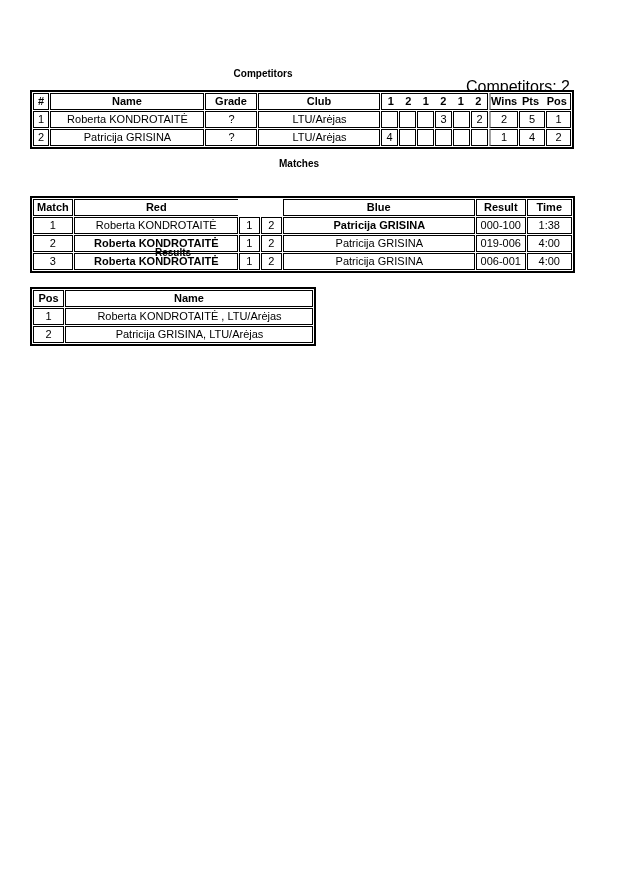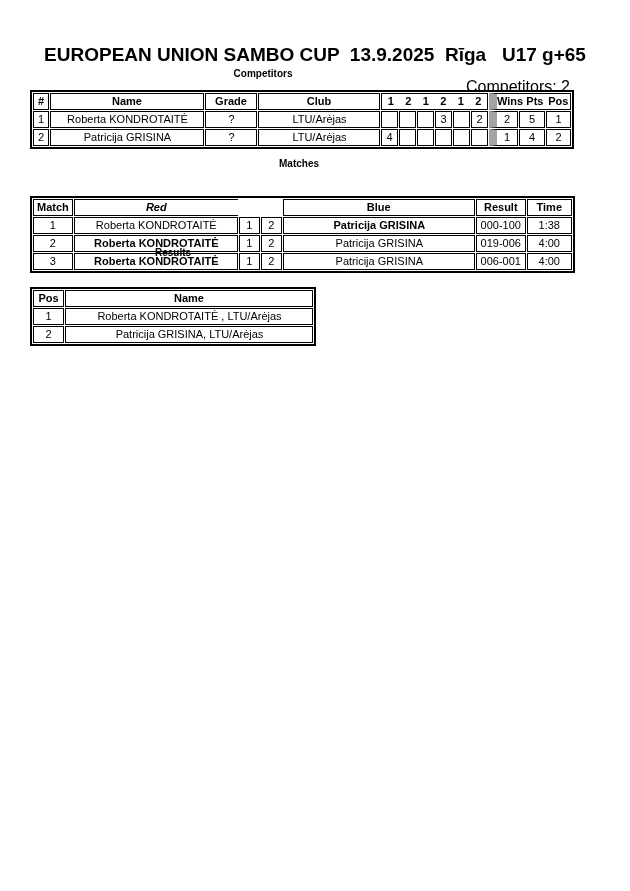--- a/index.html
+++ b/index.html
@@ -57,30 +57,29 @@
     font-size: 11px;
     white-space: nowrap;
     overflow: hidden;
   }
   th { font-weight: bold; }
   .left { text-align: center; padding-left: 4px; }
   .bold { font-weight: bold; }
   .group { padding: 0; }
   .gflex { display: flex; width: 100%; }
   .gflex span { flex: 1; text-align: center; }
-  .thickL { border-left: 8px solid #a3a3a3; }
+  .thickL { border-left: 2px solid #a3a3a3; }
   .hblank { border: none; background: transparent; }
-  .noR { border-right: none; font-style: italic; }
+  .noR { border-right: none; }
 </style>
 </head>
 <body>
 
 <div class="page">
 
-  <div class="title">EUROPEAN UNION SAMBO CUP  13.9.2025  Rīga   U17 g+65</div>
 
   <div class="section-heading heading-competitors">Competitors</div>
   <div class="competitors-count">Competitors: 2</div>
 
   <table class="tbl-competitors">
     <colgroup>
       <col style="width:16px">
         <col style="width:154px">
         <col style="width:52px">
         <col style="width:122px">

